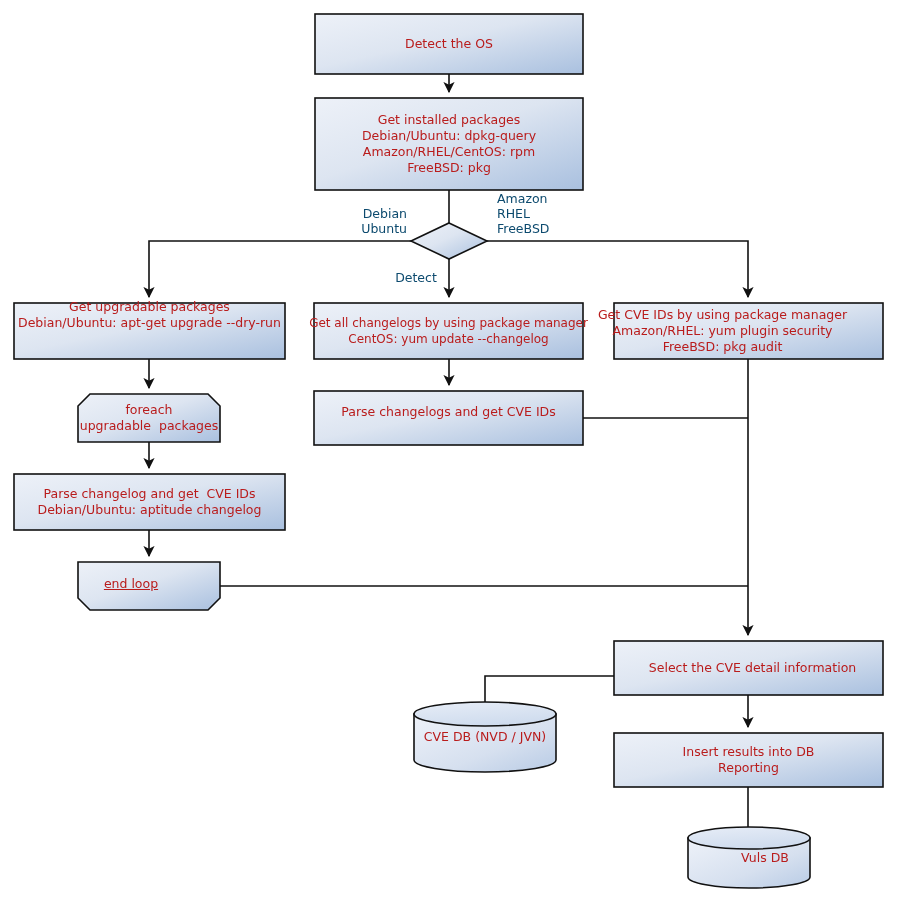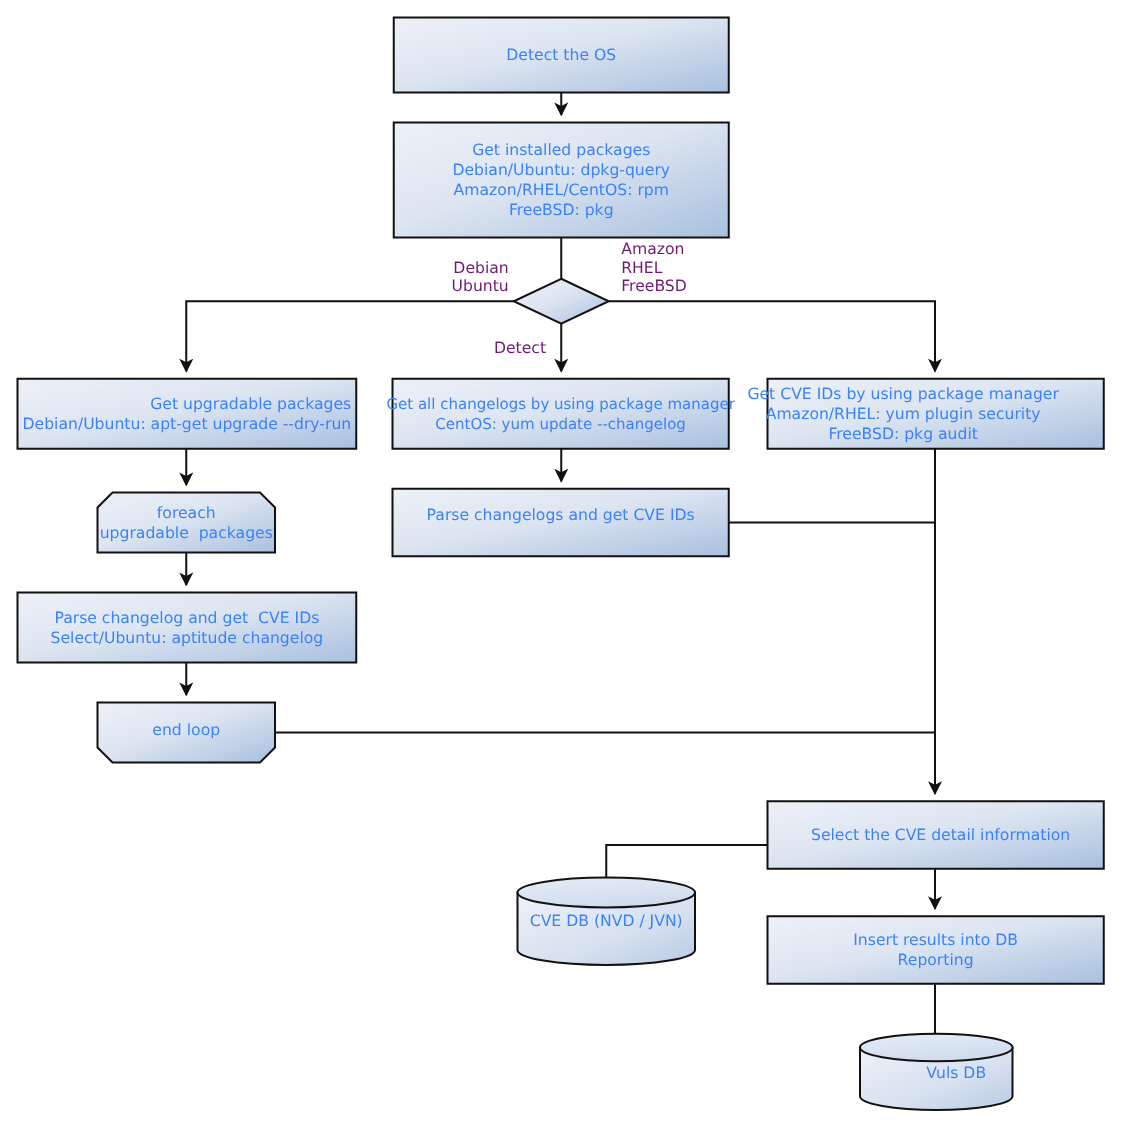--- a/index.html
+++ b/index.html
@@ -19,29 +19,29 @@
     top: 0; left: 0;
     width: 898px;
     height: 902px;
   }
   .node-label {
     position: absolute;
     display: flex;
     align-items: center;
     justify-content: center;
     text-align: center;
-    color: #3b82f6;
+    color: #b91c1c;
     font-size: 12.5px;
     line-height: 16px;
     white-space: pre;
     pointer-events: none;
   }
   .edge-label {
     position: absolute;
-    color: #701a75;
+    color: #0c4a6e;
     font-size: 12.5px;
     line-height: 15px;
     white-space: pre;
     text-align: center;
   }
 </style>
 </head>
 <body>
 
 <svg id="diagram" viewBox="0 0 898 902" xmlns="http://www.w3.org/2000/svg">
@@ -111,39 +111,39 @@
 </svg>
 
 <div>
   <div class="node-label" style="left:315px;top:14px;width:268px;height:60px;">Detect the OS</div>
 
   <div class="node-label" style="left:315px;top:98px;width:268px;height:92px;border-radius:32px;">Get installed packages
 Debian/Ubuntu: dpkg-query
 Amazon/RHEL/CentOS: rpm
 FreeBSD: pkg</div>
 
-  <div class="node-label" style="left:14px;top:303px;width:271px;height:56px;text-align:right;">Get upgradable packages
+  <div class="node-label" style="left:14px;top:287px;width:271px;height:56px;">Get upgradable packages
 Debian/Ubuntu: apt-get upgrade --dry-run</div>
 
   <div class="node-label" style="left:312px;top:303px;width:273px;height:56px;font-size:12px;">Get all changelogs by using package manager
 CentOS: yum update --changelog</div>
 
   <div class="node-label" style="left:614px;top:303px;width:217px;height:56px;">Get CVE IDs by using package manager
 Amazon/RHEL: yum plugin security
 FreeBSD: pkg audit</div>
 
   <div class="node-label" style="left:78px;top:394px;width:142px;height:48px;">foreach
 upgradable  packages</div>
 
   <div class="node-label" style="left:314px;top:391px;width:269px;height:42px;">Parse changelogs and get CVE IDs</div>
 
   <div class="node-label" style="left:14px;top:474px;width:271px;height:56px;">Parse changelog and get  CVE IDs
-Select/Ubuntu: aptitude changelog</div>
+Debian/Ubuntu: aptitude changelog</div>
 
-  <div class="node-label" style="left:78px;top:562px;width:142px;height:44px;">end loop</div>
+  <div class="node-label" style="left:60px;top:562px;width:142px;height:44px;text-decoration:underline;">end loop</div>
 
   <div class="node-label" style="left:614px;top:641px;width:277px;height:54px;text-align:right;">Select the CVE detail information</div>
 
   <div class="node-label" style="left:414px;top:714px;width:142px;height:46px;">CVE DB (NVD / JVN)</div>
 
   <div class="node-label" style="left:614px;top:733px;width:269px;height:54px;">Insert results into DB
 Reporting</div>
 
   <div class="node-label" style="left:688px;top:838px;width:122px;height:40px;margin-left:16px;">Vuls DB</div>
 </div>

